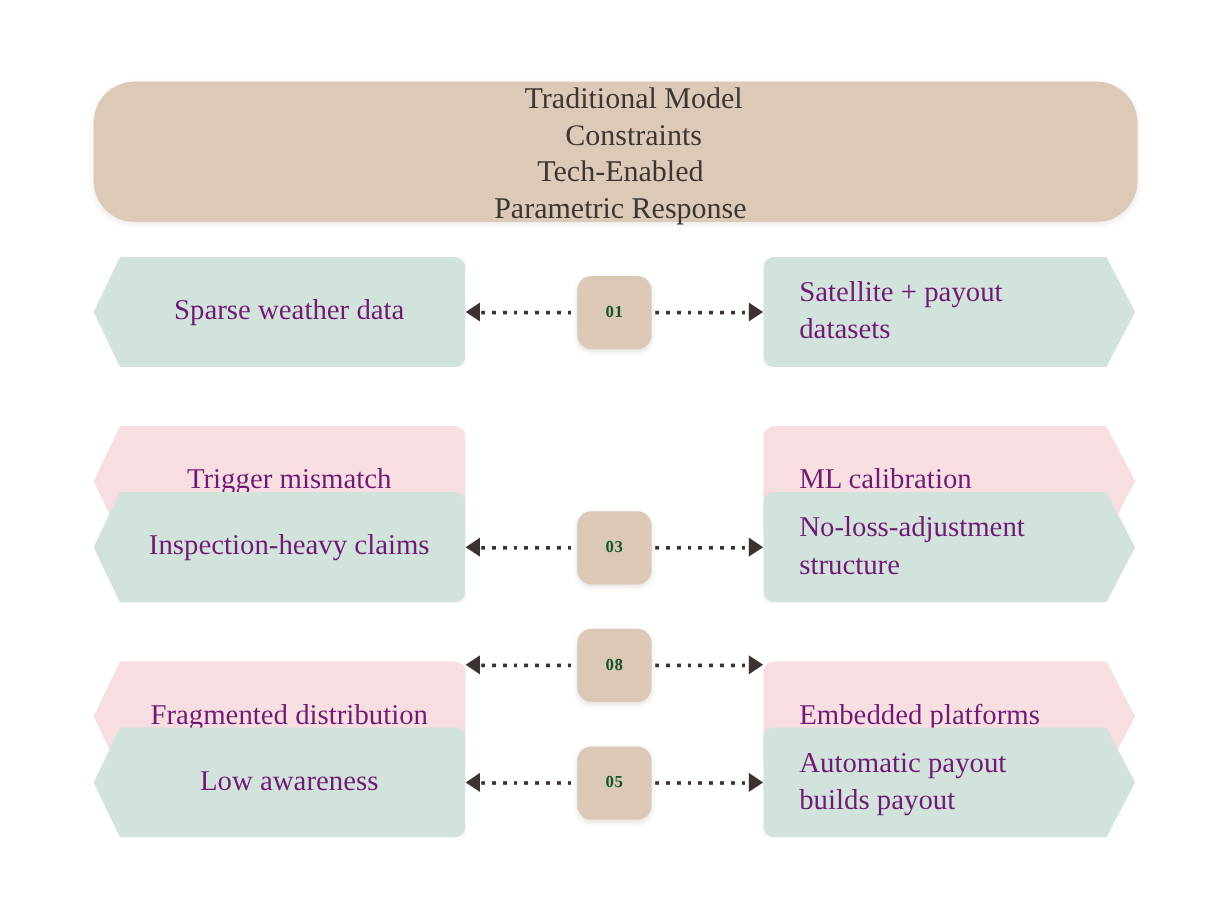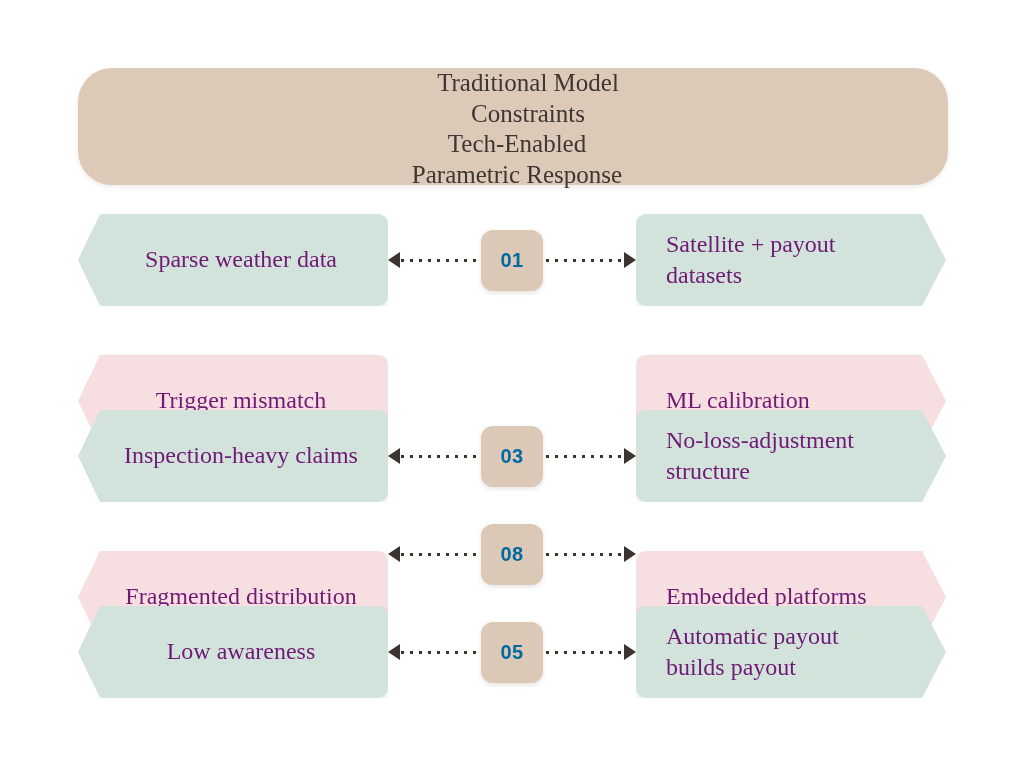--- a/index.html
+++ b/index.html
@@ -141,24 +141,24 @@
     width: 62px;
     height: 61px;
     background: #dcc8b6;
     border-radius: 12px;
     display: flex;
     align-items: center;
     justify-content: center;
     box-shadow: 0 2px 4px rgba(120,100,85,0.18);
   }
   .badge-num {
-    font-family: Liberation Sans, sans-serif;
+    font-family: Liberation Serif, serif;
     font-weight: bold;
-    font-size: 20px;
-    color: #0369a1;
+    font-size: 14px;
+    color: #14532d;
     letter-spacing: 0.5px;
   }
 </style>
 </head>
 <body>
 
 <div id="canvas">
 
   <div class="header-banner">
     <div class="header-left">

